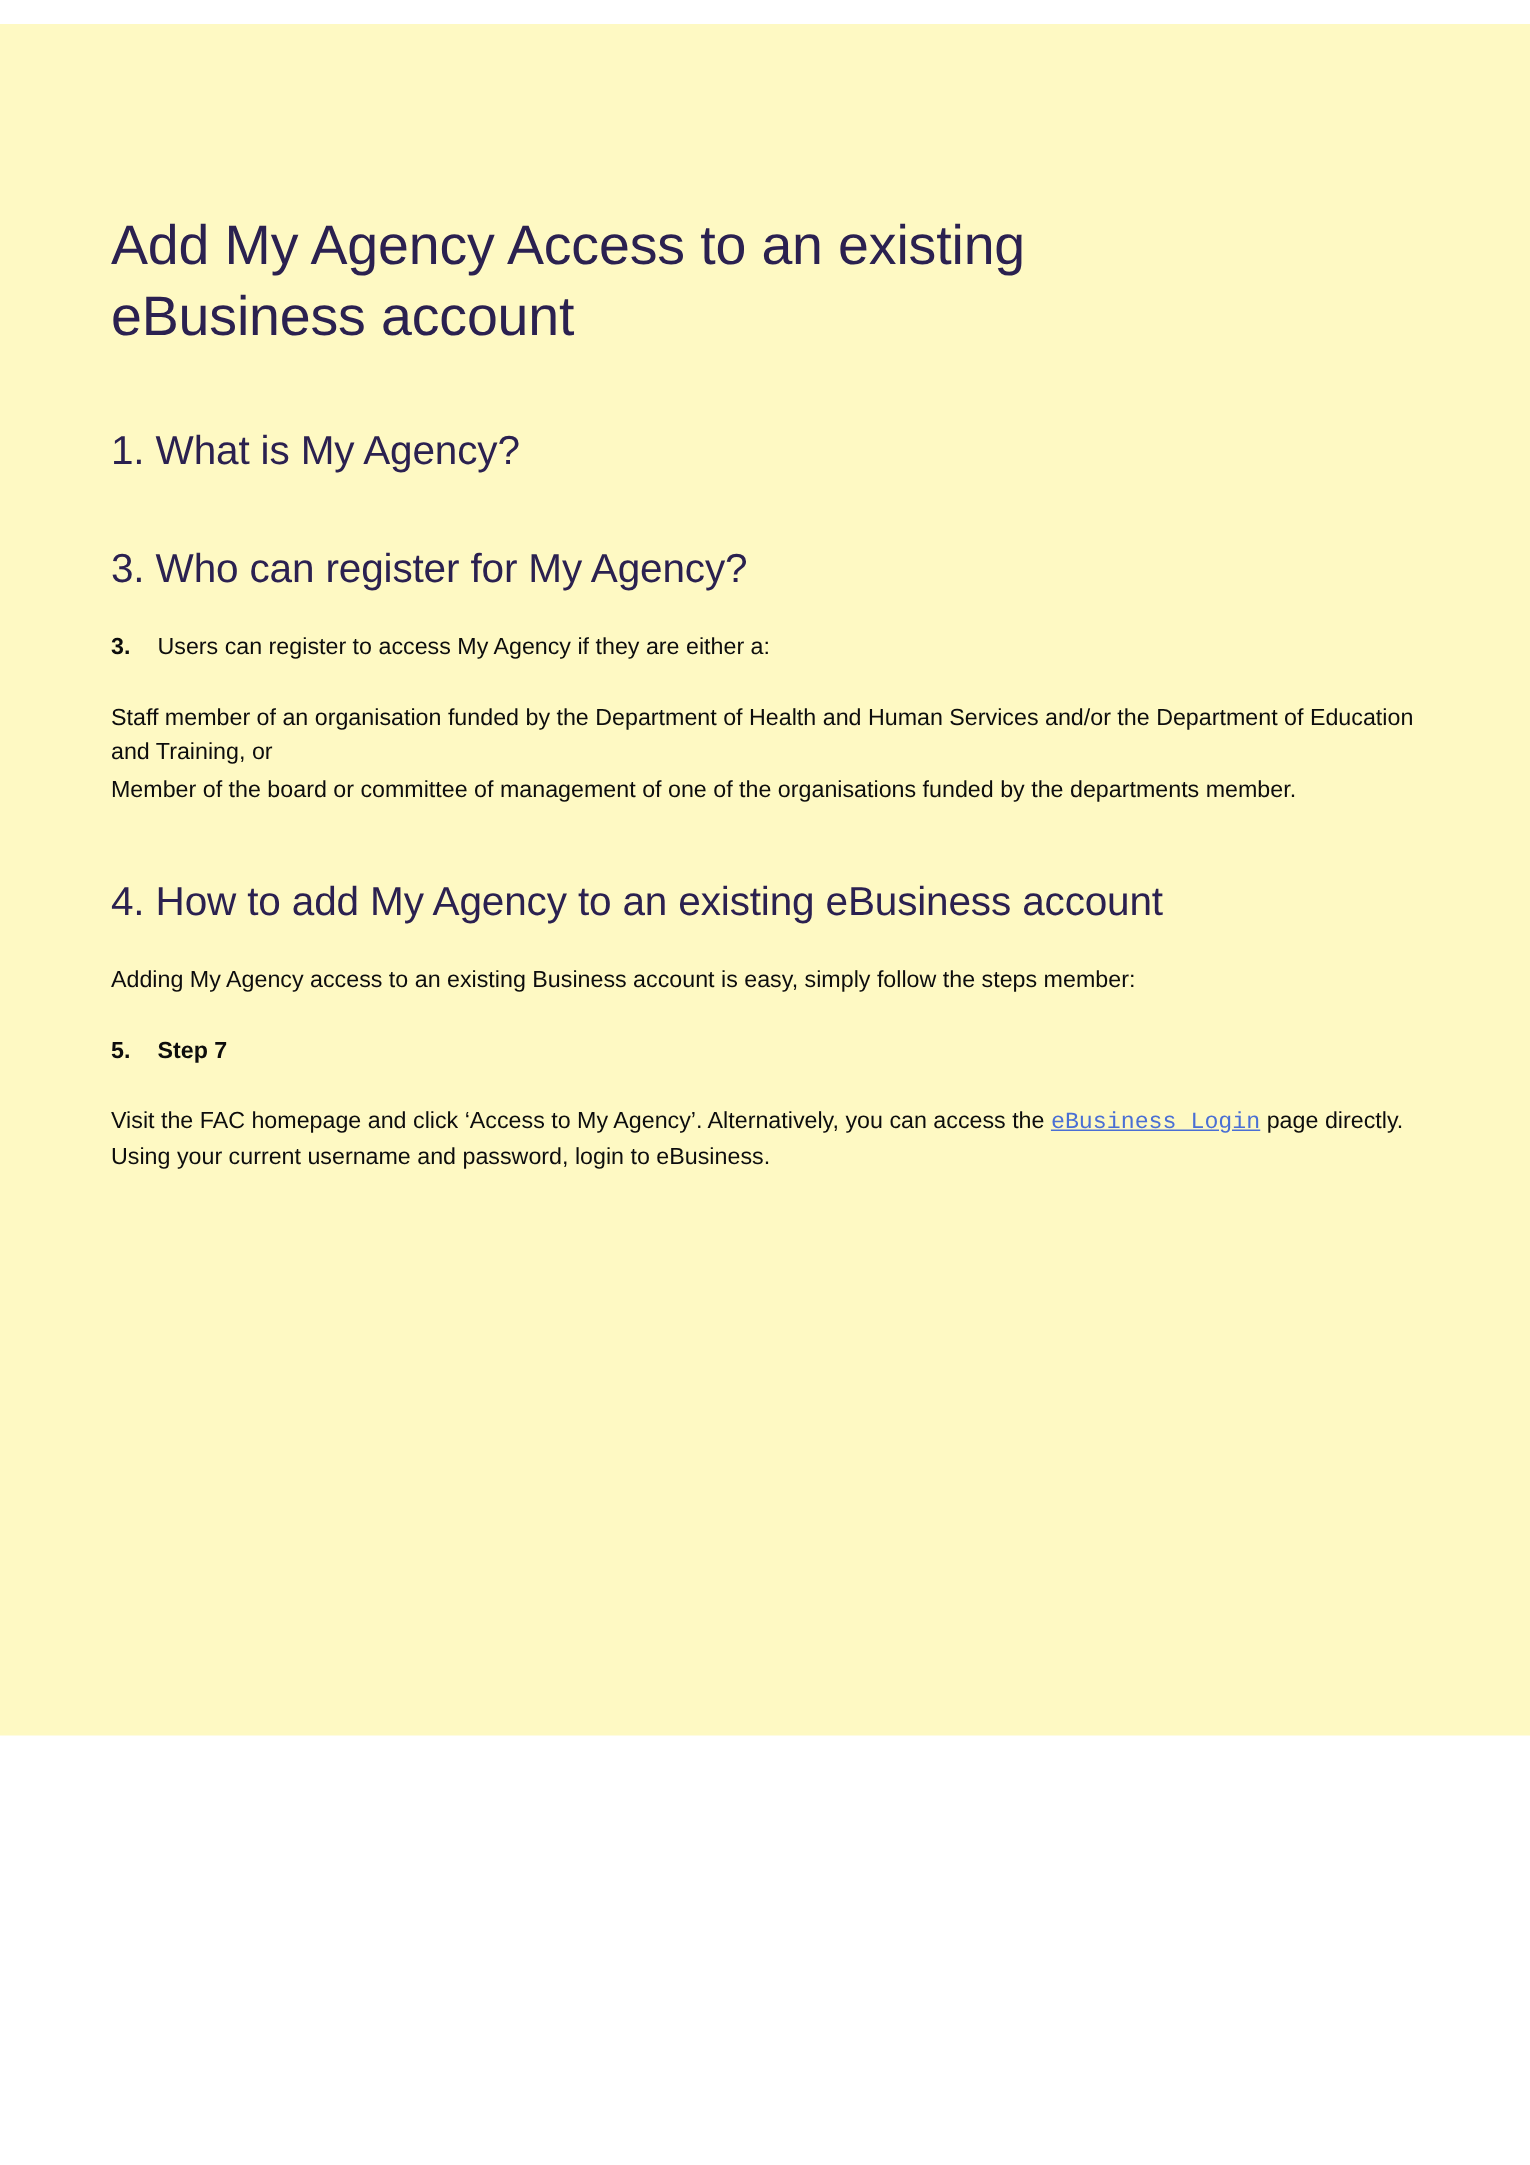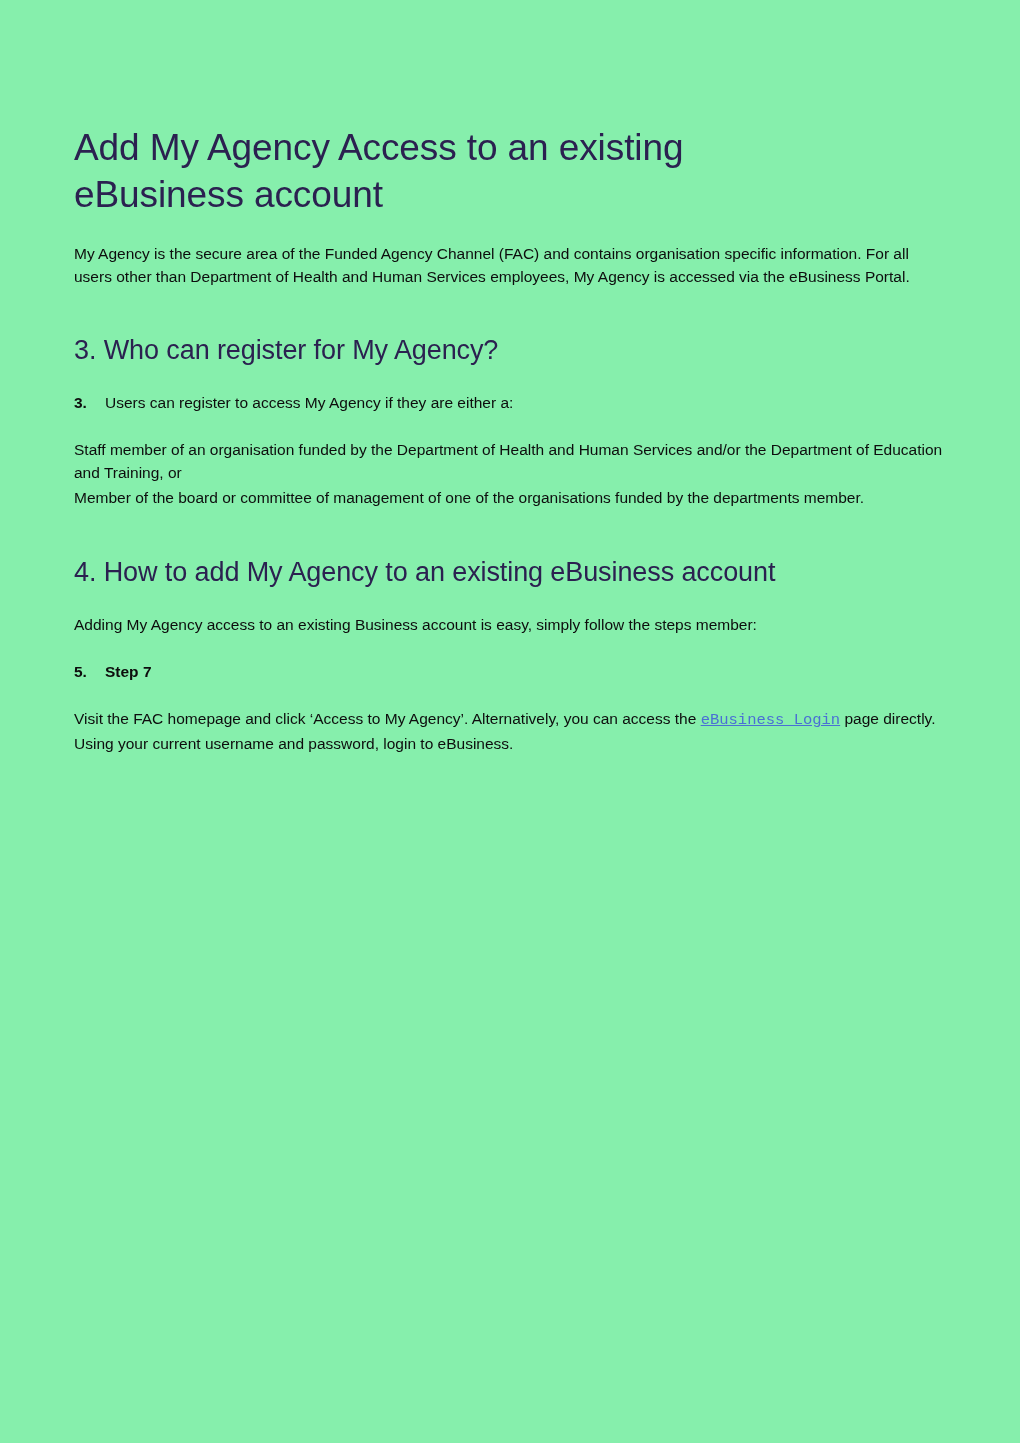--- a/index.html
+++ b/index.html
@@ -5,23 +5,23 @@
 <style>
   html, body {
     margin: 0;
     padding: 0;
     background: #ffffff;
   }
 
   .page {
     position: relative;
     width: 1020px;
-    height: 1443px;
-    margin: 0 auto;
-    background: #86efac;
+    height: 1141px;
+    margin: 16px auto;
+    background: #fef9c3;
     box-sizing: border-box;
     font-family: "Liberation Sans", sans-serif;
     -webkit-font-smoothing: antialiased;
   }
 
   .content {
     position: absolute;
     left: 74px;
     top: 124px;
     width: 872px;
@@ -110,22 +110,22 @@
   }
 </style>
 </head>
 <body>
 
 <div class="page">
   <div class="content">
 
     <h1 class="doc-title">Add My Agency Access to an existing eBusiness account</h1>
 
+    <h2 class="section-heading sh-1">1. What is My Agency?</h2>
 
-    <p class="body-text p-gap-lg w-narrow">My Agency is the secure area of the Funded Agency Channel (FAC) and contains organisation specific information. For all users other than Department of Health and Human Services employees, My Agency is accessed via the eBusiness Portal.</p>
 
 
     <h2 class="section-heading sh-2">3. Who can register for My Agency?</h2>
 
     <div class="list-row row-gap-lg">
       <span class="marker">3.</span>
       <span class="item-text">Users can register to access My Agency if they are either a:</span>
     </div>
 
     <p class="body-text p-gap-lg w-narrow">Staff member of an organisation funded by the Department of Health and Human Services and/or the Department of Education and Training, or</p>

